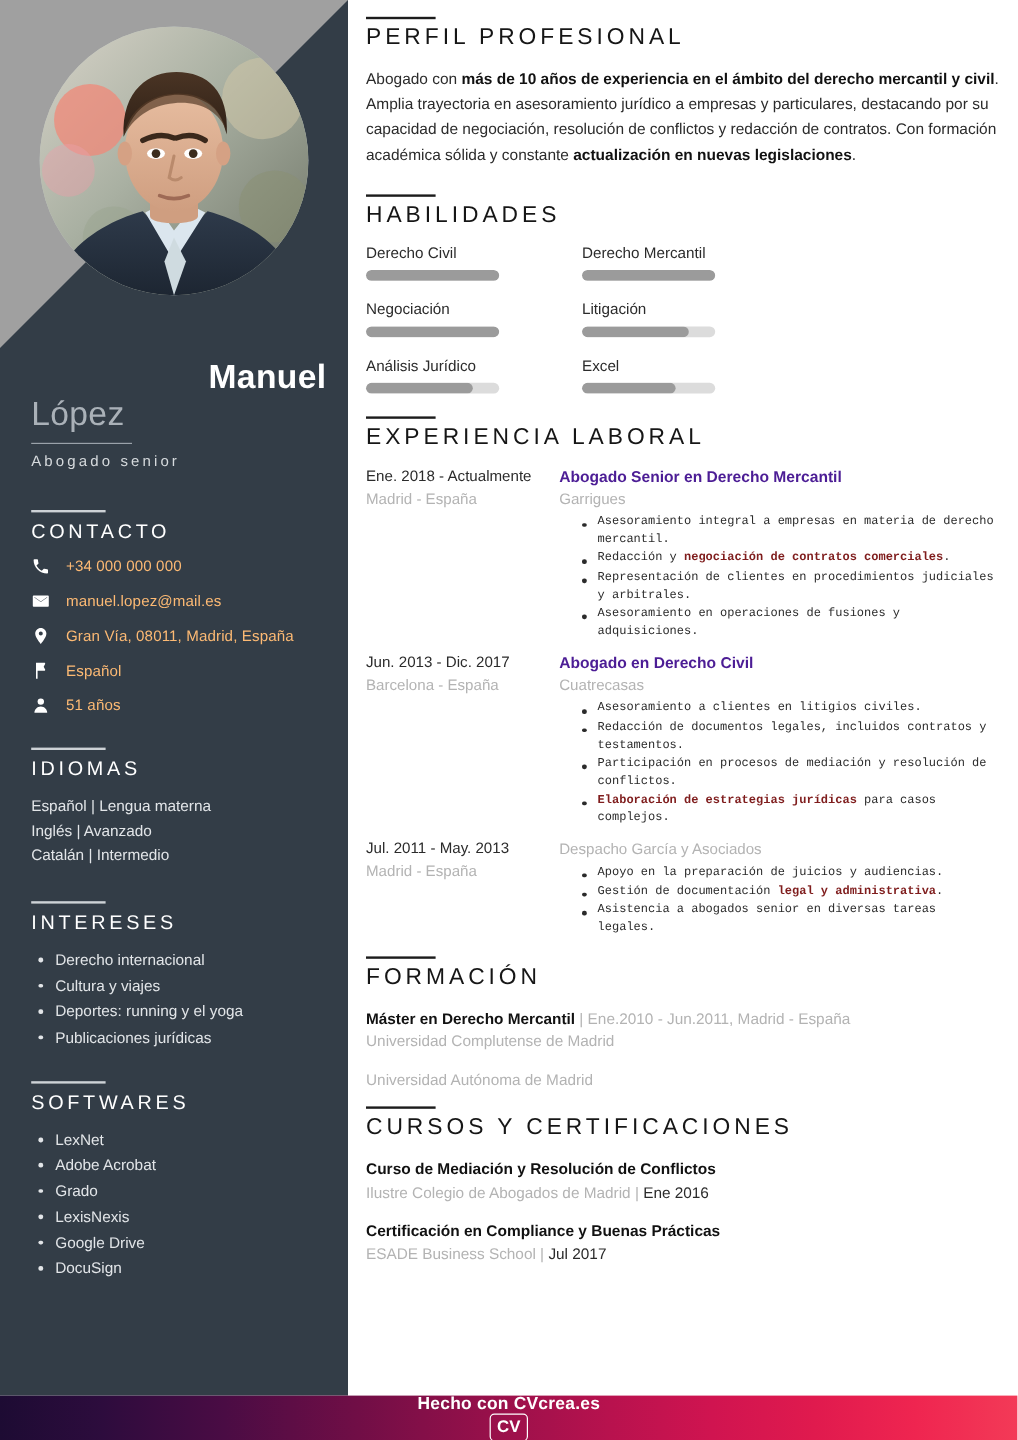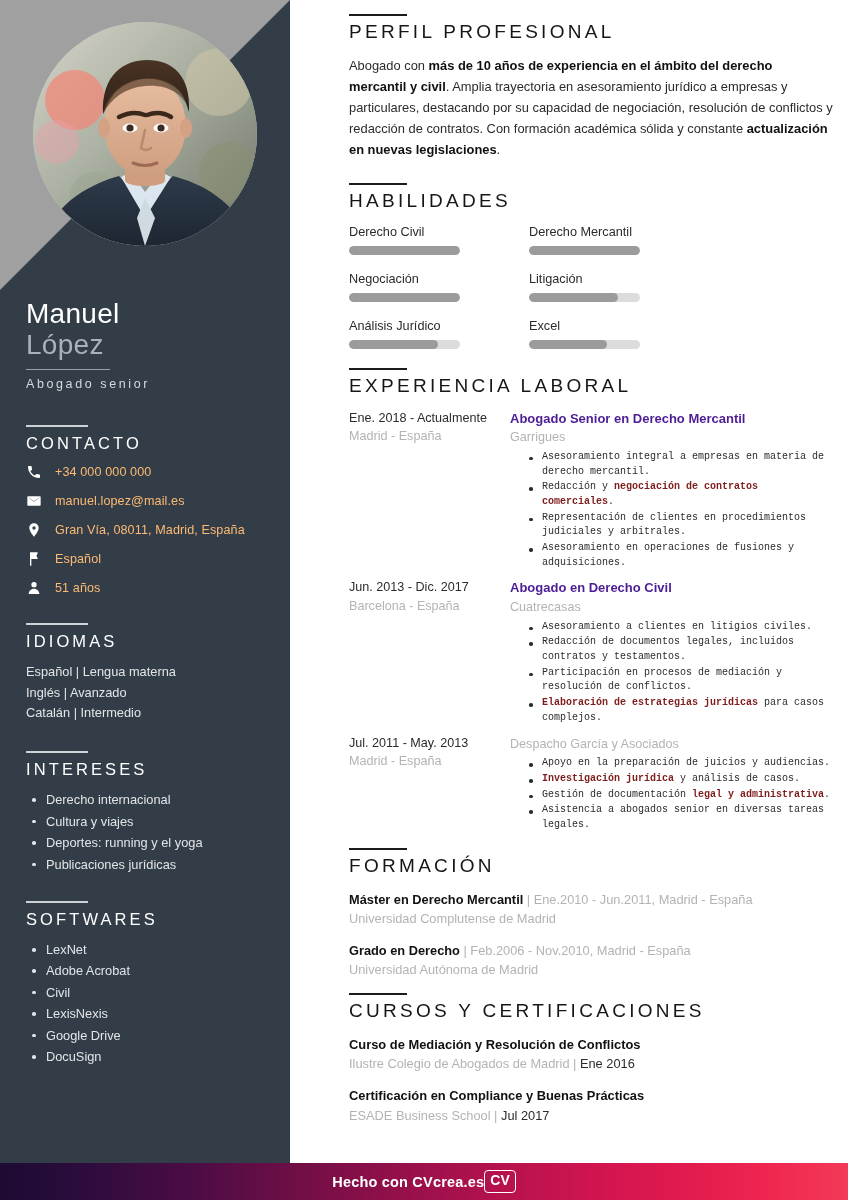--- a/index.html
+++ b/index.html
@@ -31,22 +31,22 @@
     position: absolute; left: 33px; top: 22px;
     width: 224px; height: 224px; border-radius: 50%;
     overflow: hidden;
     background: #bfc6c2;
   }
   .avatar svg { display: block; width: 224px; height: 224px; }
 
   .sb-pad { position: absolute; left: 26px; top: 290px; width: 246px; }
 
   .name-first {
-    font-size: 28px; font-weight: 400; color: #ffffff;
-    letter-spacing: 0.3px; line-height: 1.12; margin-top: 8px;
+    font-size: 28px; font-weight: 700; color: #ffffff;
+    letter-spacing: 0.3px; line-height: 1.12; margin-top: 8px; text-align: right;
   }
   .name-last {
     font-size: 28px; font-weight: 400; color: #aab1b8;
     letter-spacing: 0.3px; line-height: 1.12;
   }
   .role-rule { width: 84px; height: 1px; background: #9aa2aa; margin: 8px 0 7px 0; }
   .role {
     font-size: 12.5px; color: #d6dadd; letter-spacing: 2.6px; font-weight: 400;
   }
 
@@ -69,21 +69,21 @@
     position: relative; padding-left: 20px;
     font-size: 12.8px; color: #e2e5e8; line-height: 1.52; margin-bottom: 2px;
   }
   .sb-list li::before {
     content: ""; position: absolute; left: 6px; top: 8px;
     width: 3.5px; height: 3.5px; border-radius: 50%; background: #e2e5e8;
   }
 
   
   .main { position: absolute; left: 305px; top: 0; width: 528px; height: 1163px; }
-  .m-sec { margin-bottom: 0; margin-left: 44px; }
+  .m-sec { margin-bottom: 0; }
   .m-rule { width: 58px; height: 2px; background: #1c1c1c; margin-bottom: 5px; }
   .m-h {
     font-size: 19px; letter-spacing: 3.3px; font-weight: 400; color: #161616;
     margin-bottom: 13px;
   }
   .m-p {
     font-size: 12.9px; line-height: 1.62; color: #2b2b2b; text-align: left;
   }
   .m-p b { font-weight: 700; color: #111; }
 
@@ -125,21 +125,21 @@
   .course-s { font-size: 12.8px; color: #b3b3b3; line-height: 1.5; }
   .course-s b { font-weight: 400; color: #2b2b2b; }
 
   
   .footer {
     position: absolute; left: 0; bottom: 0; width: 848px; height: 37px;
     background: linear-gradient(90deg,
        #1d0b33 0%, #2d0c3d 10%, #4a0c44 22%, #700e46 35%,
        #97104a 48%, #b8124e 60%, #d01450 70%, #e01a4e 80%,
        #ef2550 90%, #f33a57 100%);
-    display: flex; align-items: center; justify-content: center; 
+    display: flex; align-items: center; justify-content: center;  flex-direction: column;
   }
   .footer-txt { font-size: 14.5px; font-weight: 700; color: #ffffff; letter-spacing: 0.2px; }
   .cv-logo {
     border: 1.7px solid #ffffff; border-radius: 4px;
     padding: 1px 5px 2px 5px;
     font-size: 14px; font-weight: 700; color: #fff; line-height: 1.25;
   }
 </style>
 </head>
 <body>
@@ -289,21 +289,21 @@
           <li>Publicaciones jurídicas</li>
         </ul>
       </section>
 
       <section class="sb-sec">
         <div class="sb-rule"></div>
         <h2 class="sb-h">SOFTWARES</h2>
         <ul class="sb-list">
           <li>LexNet</li>
           <li>Adobe Acrobat</li>
-          <li>Civil</li>
+          <li>Grado</li>
           <li>LexisNexis</li>
           <li>Google Drive</li>
           <li>DocuSign</li>
         </ul>
       </section>
 
     </div>
   </aside>
 
   <main class="main">
@@ -397,39 +397,37 @@
 
       <div class="job">
         <div class="job-left">
           <div class="job-date">Jul. 2011 - May. 2013</div>
           <div class="job-loc">Madrid - España</div>
         </div>
         <div class="job-right">
           <div class="job-co">Despacho García y Asociados</div>
           <ul class="job-ul">
             <li><span>Apoyo en la preparación de juicios y audiencias.</span></li>
-            <li><b>Investigación jurídica</b><span> y análisis de casos.</span></li>
             <li><span>Gestión de documentación </span><b>legal y administrativa</b><span>.</span></li>
             <li><span>Asistencia a abogados senior en diversas tareas legales.</span></li>
           </ul>
         </div>
       </div>
     </section>
 
     <section class="m-sec" style="margin-top:14px;">
       <div class="m-rule"></div>
       <h2 class="m-h">FORMACIÓN</h2>
 
       <div class="edu">
         <div class="edu-l1"><b>Máster en Derecho Mercantil</b><span> | Ene.2010 - Jun.2011, Madrid - España</span></div>
         <div class="edu-l2">Universidad Complutense de Madrid</div>
       </div>
 
       <div class="edu">
-        <div class="edu-l1"><b>Grado en Derecho</b><span> | Feb.2006 - Nov.2010, Madrid - España</span></div>
         <div class="edu-l2">Universidad Autónoma de Madrid</div>
       </div>
     </section>
 
     <section class="m-sec" style="margin-top:10px;">
       <div class="m-rule"></div>
       <h2 class="m-h">CURSOS Y CERTIFICACIONES</h2>
 
       <div class="course">
         <div class="course-t">Curso de Mediación y Resolución de Conflictos</div>

